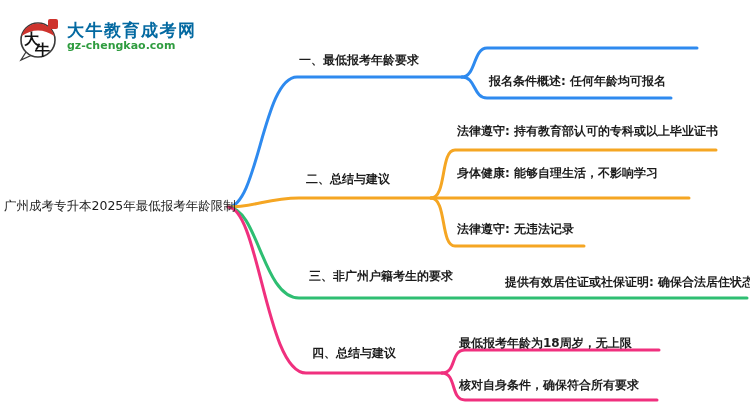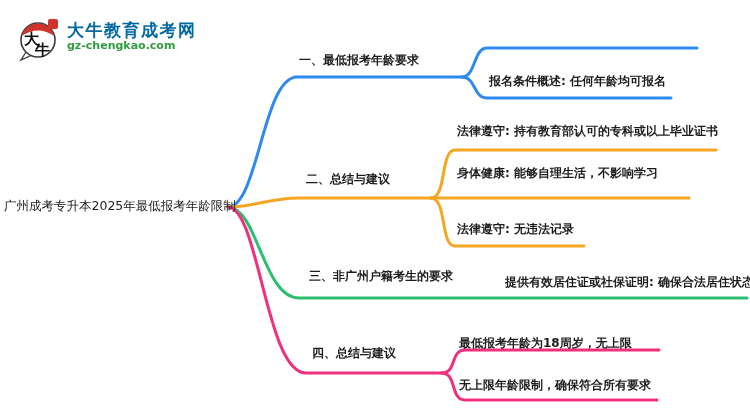--- a/index.html
+++ b/index.html
@@ -62,15 +62,15 @@
   <div class="node branch-label" style="left:306px;top:172px;">二、总结与建议</div>
   <div class="node leaf-node" style="left:457px;top:124px;">法律遵守: 持有教育部认可的专科或以上毕业证书</div>
   <div class="node leaf-node" style="left:457px;top:222px;">法律遵守: 无违法记录</div>
   <div class="node leaf-node" style="left:457px;top:166px;">身体健康: 能够自理生活，不影响学习</div>
 
   <div class="node branch-label" style="left:309px;top:269px;">三、非广州户籍考生的要求</div>
   <div class="node leaf-node" style="left:505px;top:275px;">提供有效居住证或社保证明: 确保合法居住状态</div>
 
   <div class="node branch-label" style="left:312px;top:346px;">四、总结与建议</div>
   <div class="node leaf-node" style="left:459px;top:328px;margin-top:8px;">最低报考年龄为18周岁，无上限</div>
-  <div class="node leaf-node" style="left:459px;top:378px;">无上限年龄限制，确保符合所有要求</div>
+  <div class="node leaf-node" style="left:459px;top:378px;">核对自身条件，确保符合所有要求</div>
 
 </div>
 
 </body></html>

